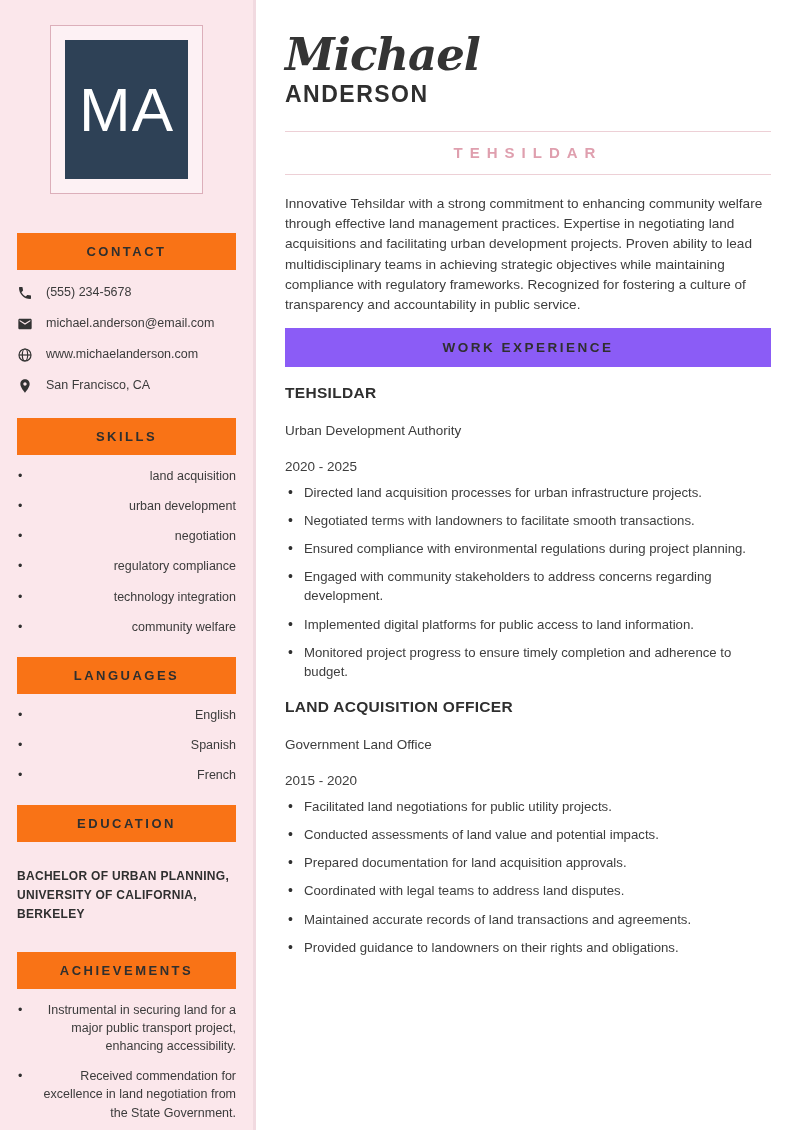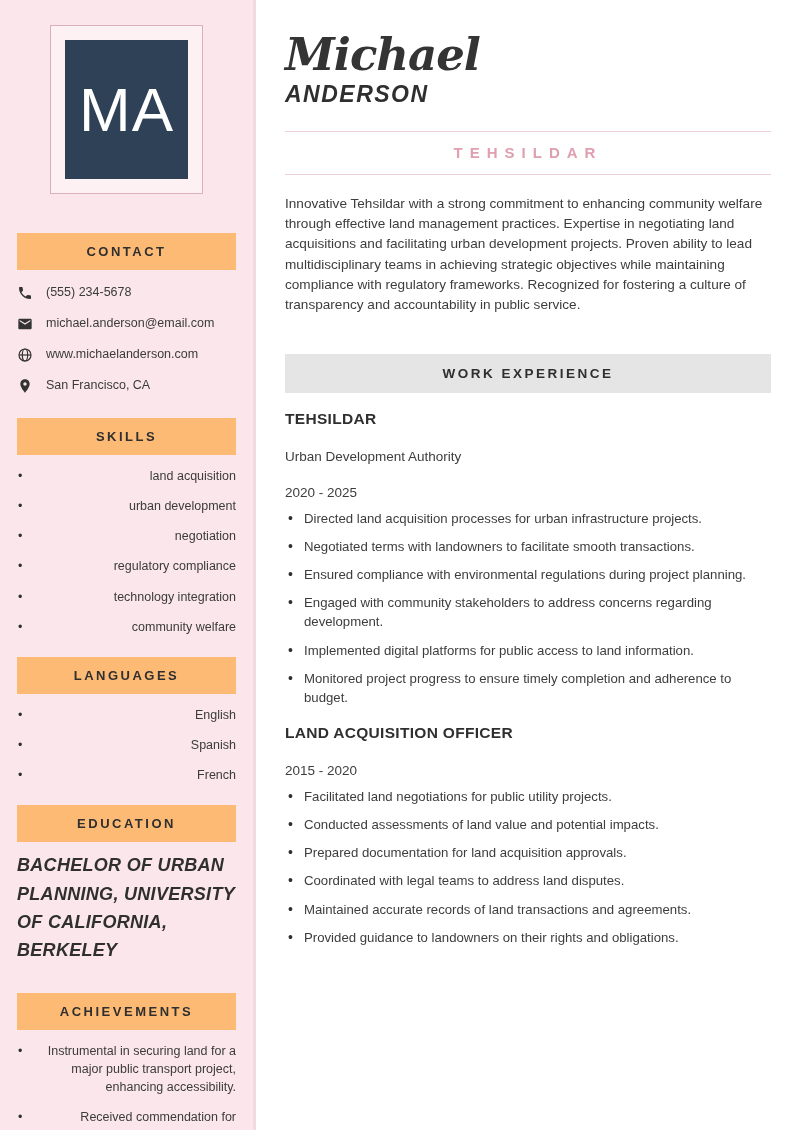--- a/index.html
+++ b/index.html
@@ -44,21 +44,21 @@
   }
   .monogram-text {
     color: #ffffff;
     font-size: 62px;
     font-weight: 500;
     letter-spacing: 1px;
     line-height: 1;
   }
 
   .side-banner {
-    background: #fdba74;
+    background: #f97316;
     text-align: center;
     padding: 11px 4px;
     font-size: 13px;
     font-weight: bold;
     letter-spacing: 2.5px;
     color: #2f2f2f;
   }
   .banner-contact { margin-top: 39px; }
   .banner-skills { margin-top: 24px; }
   .banner-languages { margin-top: 21px; }
@@ -91,28 +91,27 @@
     color: #3b3b3b;
   }
   ul.side-list > li::before {
     content: "•";
     position: absolute;
     left: 1px; top: 0;
     color: #2f2f2f;
   }
 
   .education-degree {
-    margin-top: 9px;
-    font-size: 18px;
+    margin-top: 25px;
+    font-size: 12px;
     font-weight: bold;
     letter-spacing: 0.3px;
     line-height: 1.58;
     color: #2f2f2f;
     text-transform: uppercase;
-    font-style: italic;
   }
 
   
   .main {
     position: absolute;
     left: 285px; top: 0;
     width: 486px;
     height: 958px;
   }
 
@@ -125,21 +124,20 @@
     line-height: 1.1;
     color: #343434;
     letter-spacing: -1px;
   }
   .last-name {
     font-size: 23px;
     font-weight: bold;
     letter-spacing: 1.5px;
     color: #2f2f2f;
     margin-top: 1px;
-    font-style: italic;
   }
 
   .title-block {
     margin-top: 23px;
     border-top: 1px solid #edd0d6;
     border-bottom: 1px solid #edd0d6;
     padding: 12px 0;
     text-align: center;
   }
   .title-block .job-heading {
@@ -150,22 +148,22 @@
   }
 
   .summary {
     margin-top: 19px;
     font-size: 13.6px;
     line-height: 1.5;
     color: #3d3d3d;
   }
 
   .main-banner {
-    margin-top: 38px;
-    background: #e5e5e5;
+    margin-top: 12px;
+    background: #8b5cf6;
     text-align: center;
     padding: 12px 4px;
     font-size: 13.5px;
     font-weight: bold;
     letter-spacing: 2.5px;
     color: #2f2f2f;
   }
 
   .job { margin-top: 17px; }
   .job-title {
@@ -300,20 +298,21 @@
         <li>Negotiated terms with landowners to facilitate smooth transactions.</li>
         <li>Ensured compliance with environmental regulations during project planning.</li>
         <li>Engaged with community stakeholders to address concerns regarding development.</li>
         <li>Implemented digital platforms for public access to land information.</li>
         <li>Monitored project progress to ensure timely completion and adherence to budget.</li>
       </ul>
     </section>
 
     <section class="job">
       <div class="job-title">LAND ACQUISITION OFFICER</div>
+      <div class="job-company">Government Land Office</div>
       <div class="job-dates">2015 - 2020</div>
       <ul class="job-bullets">
         <li>Facilitated land negotiations for public utility projects.</li>
         <li>Conducted assessments of land value and potential impacts.</li>
         <li>Prepared documentation for land acquisition approvals.</li>
         <li>Coordinated with legal teams to address land disputes.</li>
         <li>Maintained accurate records of land transactions and agreements.</li>
         <li>Provided guidance to landowners on their rights and obligations.</li>
       </ul>
     </section>

